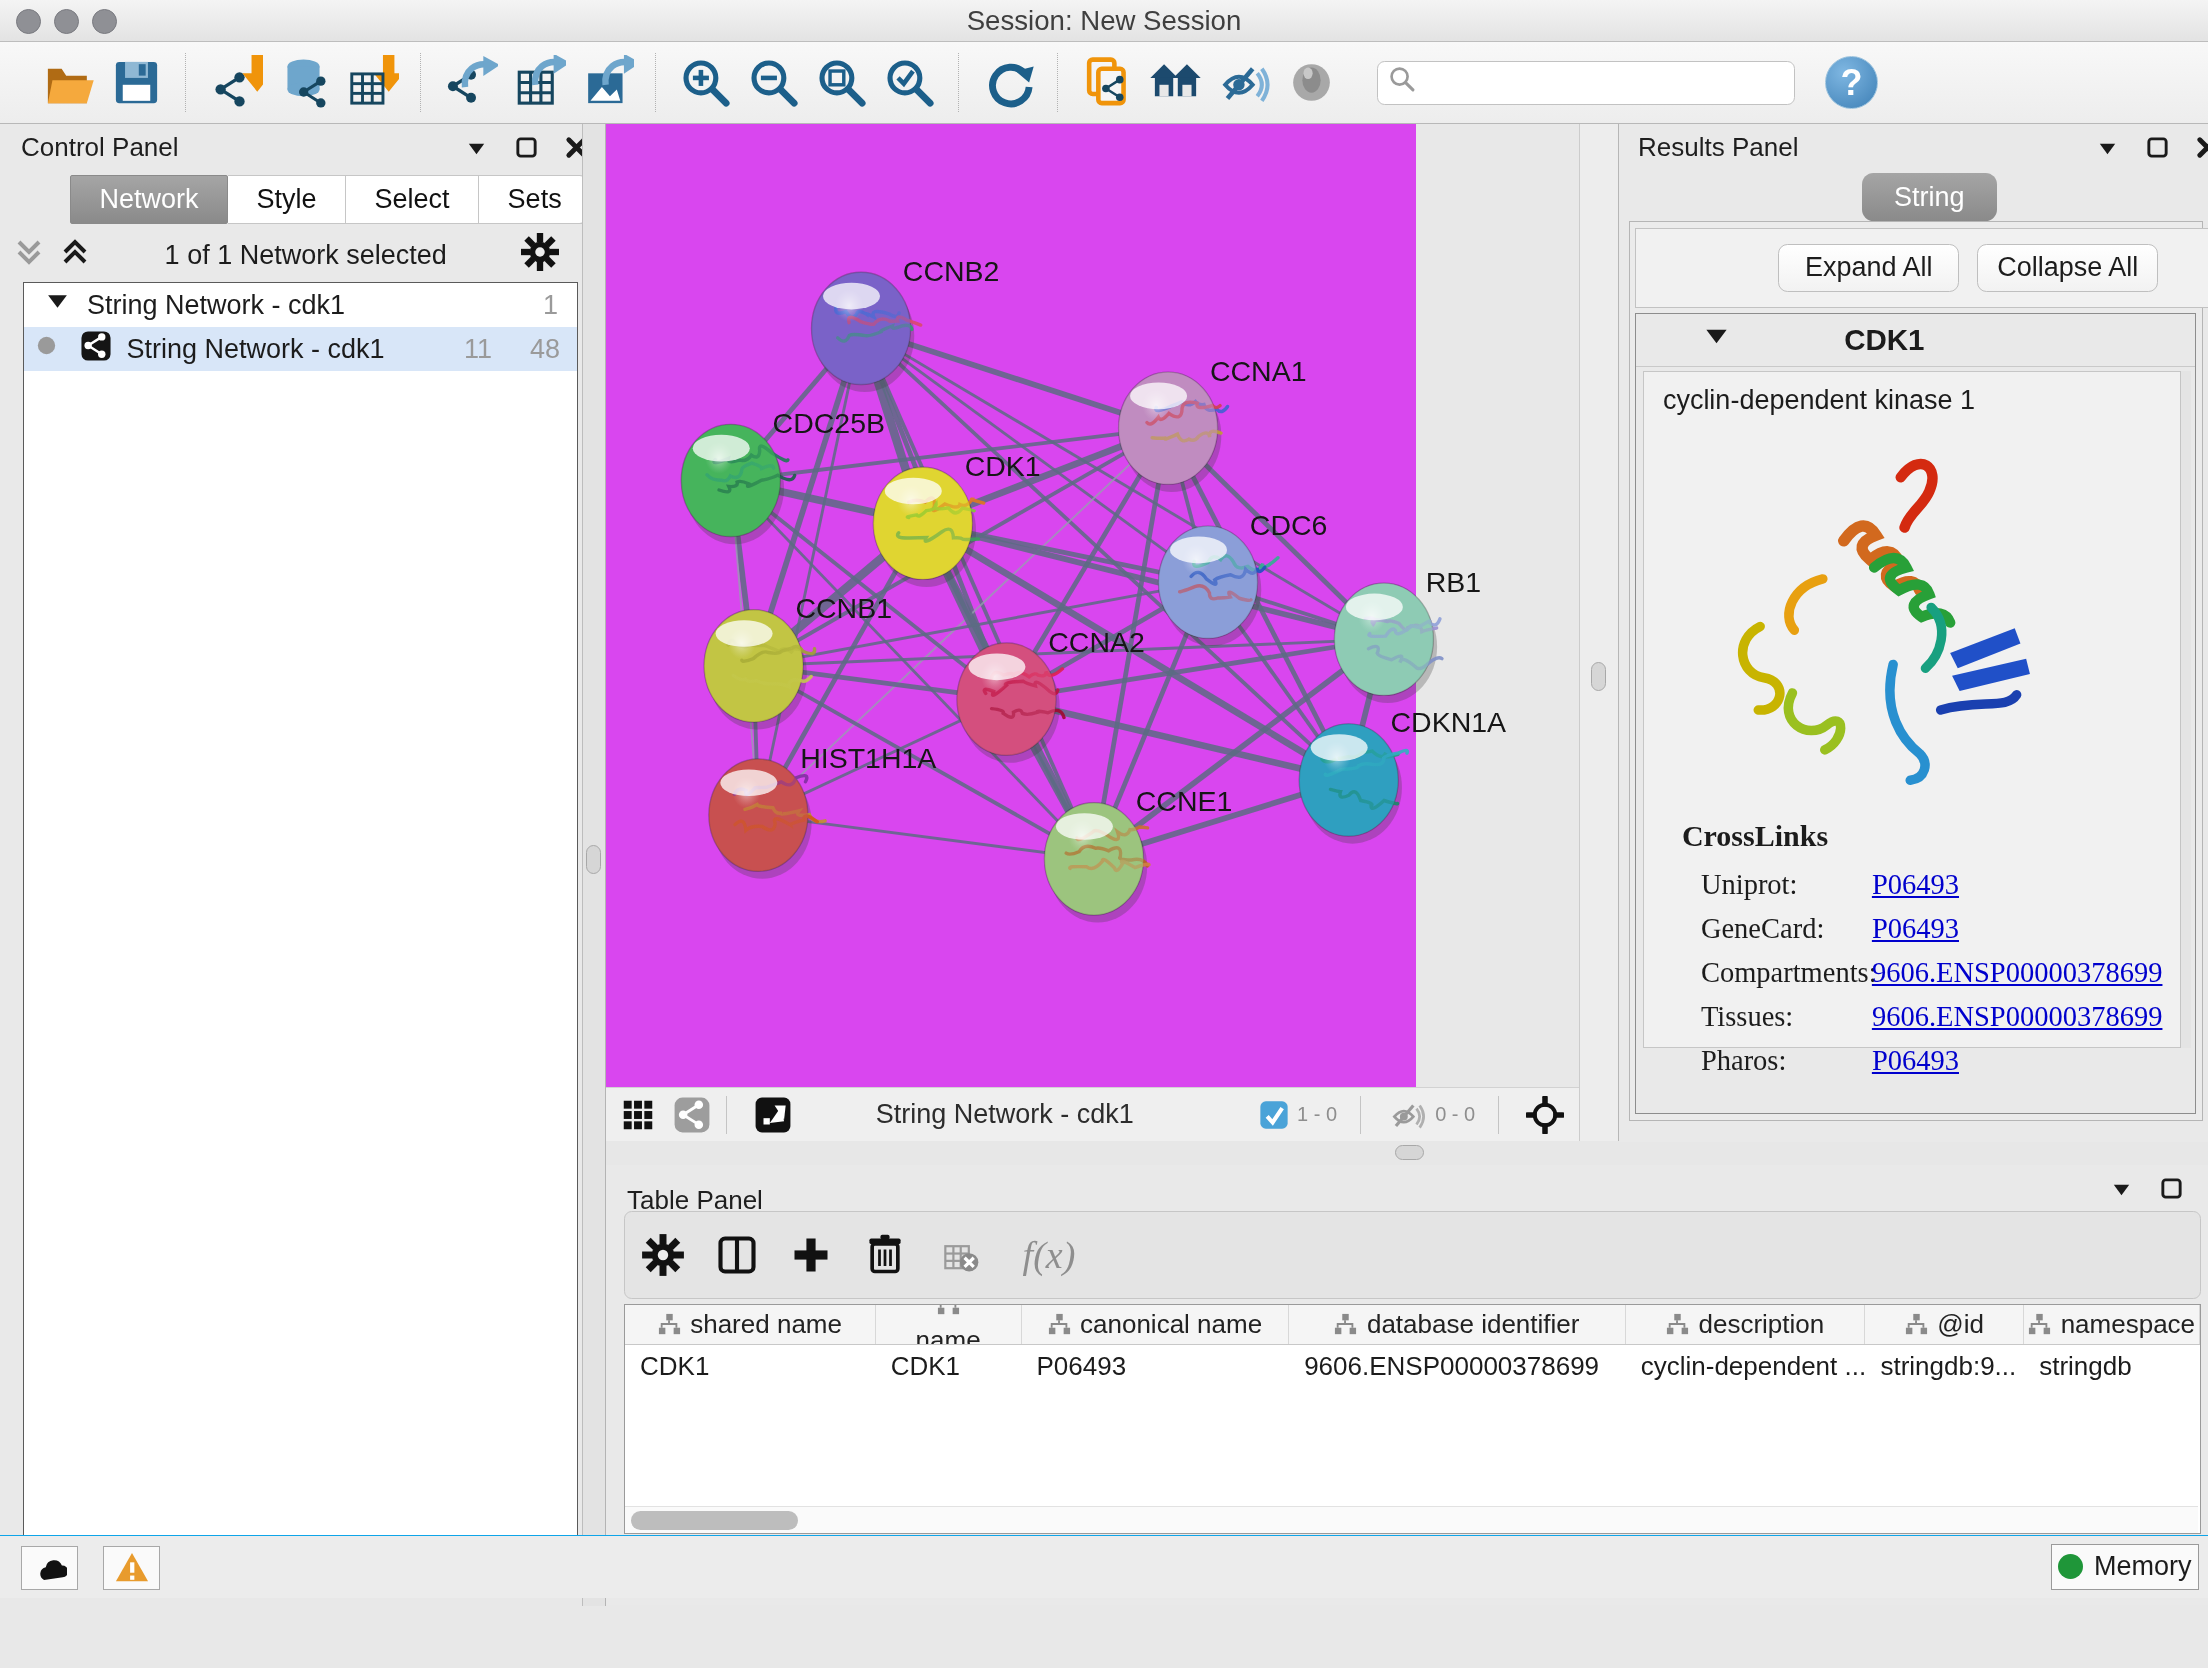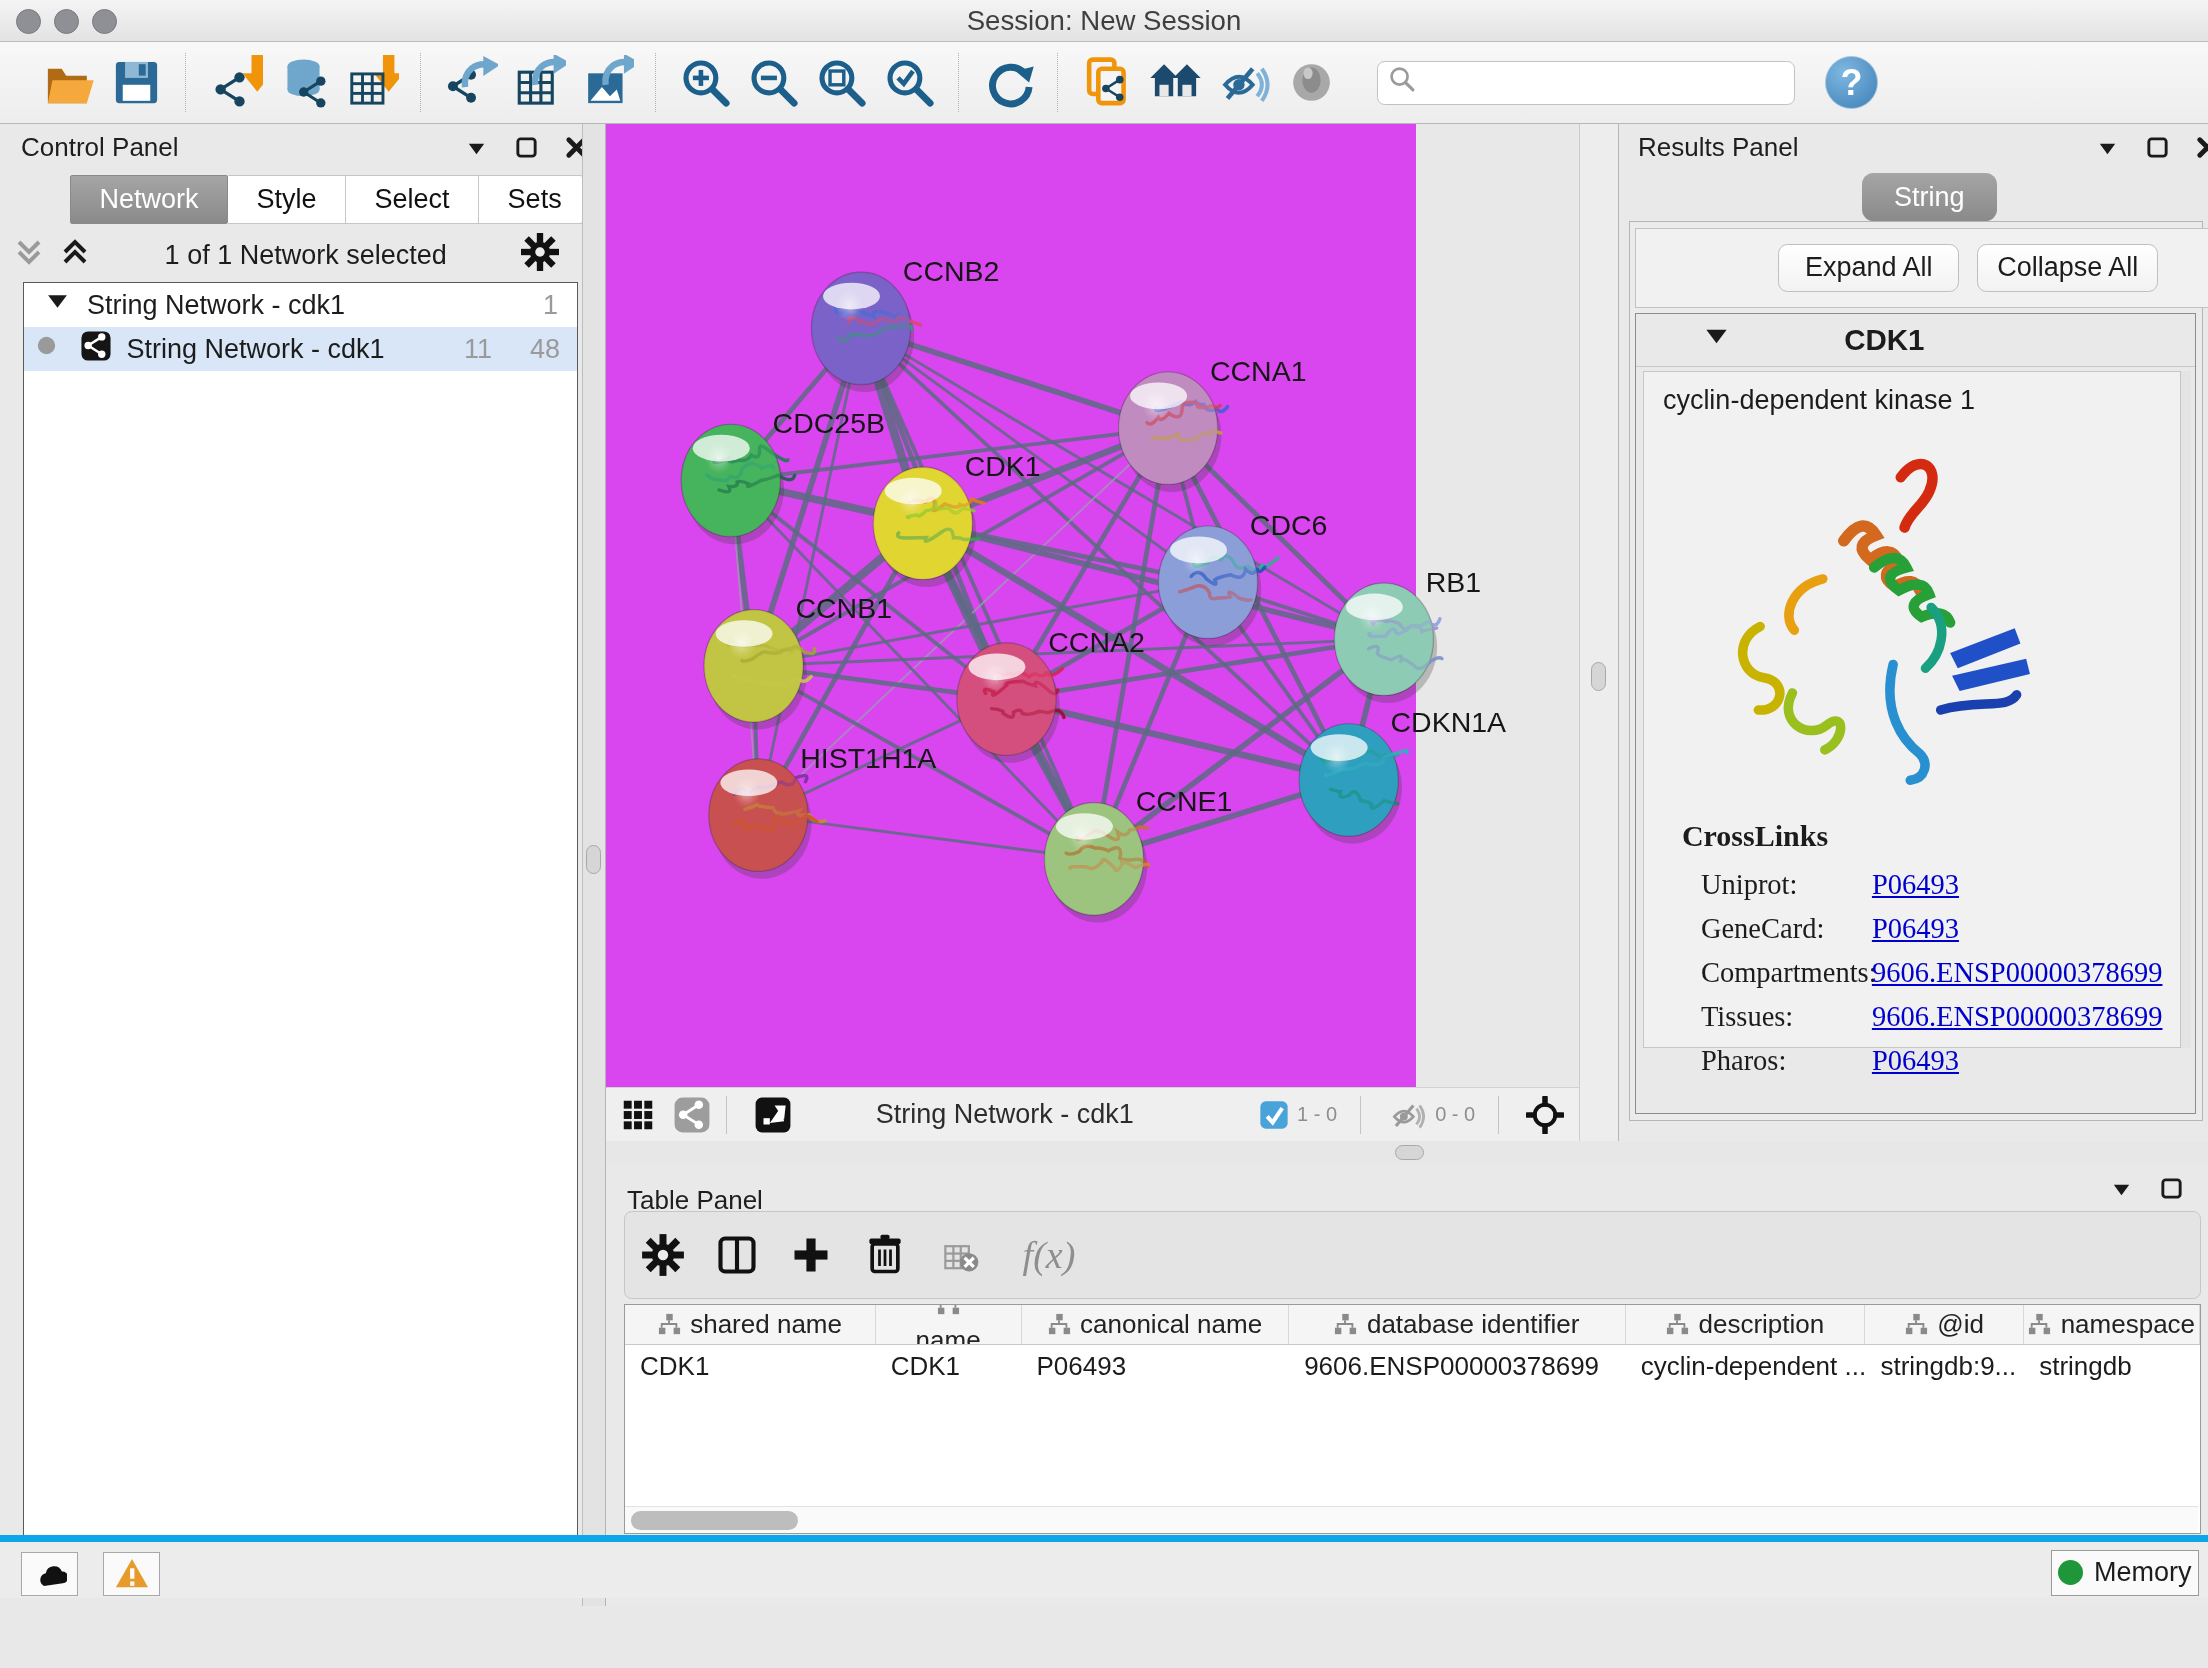--- a/index.html
+++ b/index.html
@@ -124,21 +124,21 @@
   #tp-row { display:flex; height:42px; align-items:center; }
   .td { padding-left:15px; font-size:26px; overflow:hidden; white-space:nowrap; }
   #tp-hscroll { position:absolute; left:0px; bottom:0px; width:1573px; height:27px;
     background:#fafafa; border-top:1px solid #e2e2e2; }
   #tp-thumb { position:absolute; left:5.7px; top:3.8px; width:167px; height:19px;
     background:#bdbdbd; border-radius:9.5px; }
   #tp-tabs { position:absolute; left:521px; top:385px; display:flex; }
 
   
   #statusbar { left:0; top:1535px; width:2208px; height:63px; background:#ececec;
-    border-top:7px solid #0ea5e9; }
+    border-top:1px solid #0ea5e9; }
   .st-btn { position:absolute; top:9.5px; width:57px; height:44px; background:#fafafa;
     border:1.9px solid #a8a8a8; display:flex; align-items:center; justify-content:center; }
   .st-btn svg { width:34px; height:34px; }
   #memory-btn { position:absolute; right:9.5px; top:7.6px; width:148px; height:46px;
     background:#fafafa; border:1.9px solid #9a9a9a; display:flex; align-items:center;
     justify-content:center; gap:11.4px; font-size:27px; }
   #memory-dot { width:25px; height:25px; border-radius:50%; background:#1f9639; }
 
   text { font-family:"Liberation Sans",sans-serif; }
 </style>

